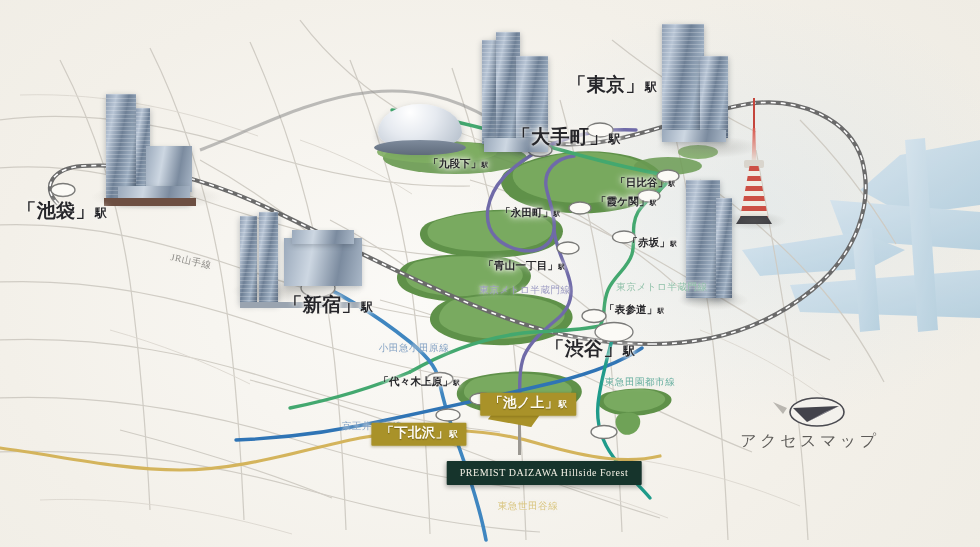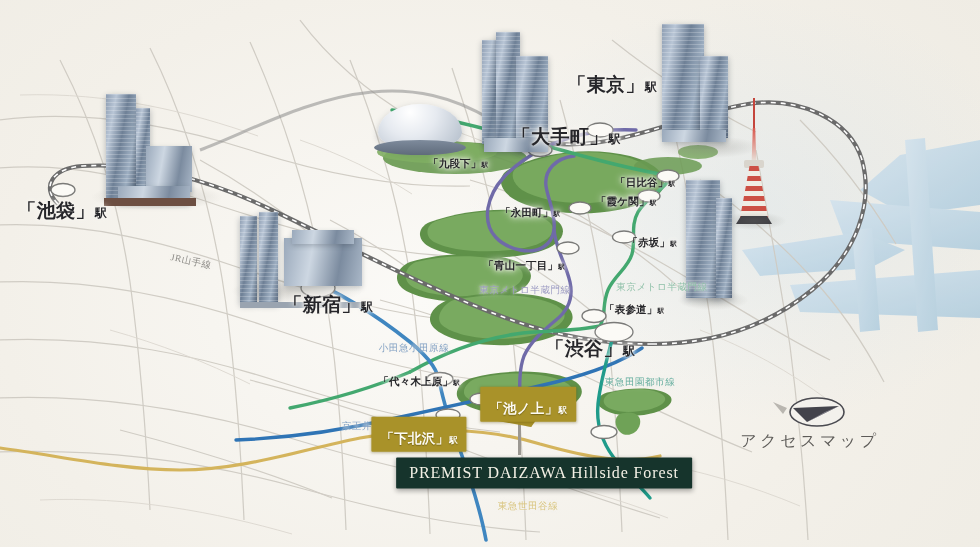--- a/index.html
+++ b/index.html
@@ -22,21 +22,21 @@
     text-shadow:0 0 3px #f7f5f0,0 0 6px #f7f5f0,0 0 9px #f7f5f0;
     transform:translate(-50%,-50%);
     text-align:right;
   }
   .st .sfx{font-size:.62em;letter-spacing:0;}
   .st.major{font-size:19px;font-weight:700;}
   .st.mid{font-size:13px;font-weight:700;}
   .st.small{font-size:10.5px;font-weight:700;}
   .st.gold{
     color:#fdfbf3;background:#a99229;
-    padding:16px 9px 5px;border-radius:1px;font-size:13.5px;
+    padding:4px 9px 5px;border-radius:1px;font-size:13.5px;
     text-shadow:0 1px 1px rgba(60,48,0,.45);
     box-shadow:0 1px 3px rgba(90,75,10,.35);
   }
 
   
   .lbl{
     position:absolute;white-space:nowrap;transform:translate(-50%,-50%);
     font-family:"Liberation Serif","DejaVu Serif",serif;
     font-size:9.5px;letter-spacing:.06em;line-height:1;
     text-shadow:0 0 3px rgba(247,245,240,.95),0 0 6px rgba(247,245,240,.8);
@@ -46,21 +46,21 @@
   .lbl.purple{color:#9b9ac3;}
   .lbl.green{color:#8dbfa8;}
   .lbl.teal{color:#63ac9d;}
   .lbl.gold{color:#d9c47e;margin-left:28px;}
 
   
   #prop-box{
     position:absolute;transform:translate(-50%,-50%);
     background:#16342c;color:#f4f1e6;
     font-family:"Liberation Serif","DejaVu Serif",serif;
-    font-size:16px;letter-spacing:.055em;white-space:nowrap;
+    font-size:10px;letter-spacing:.055em;white-space:nowrap;
     padding:6px 13px 7px;border-radius:1px;
     box-shadow:0 2px 5px rgba(0,0,0,.32);
   }
   #prop-pin{position:absolute;width:3px;height:44px;background:#9b9892;left:518px;top:411px;}
   #prop-plate{
     position:absolute;left:518px;top:412px;transform:translate(-50%,-50%);
     width:60px;height:30px;background:#a99229;
     clip-path:polygon(28% 0%,100% 22%,72% 100%,0% 74%);
     box-shadow:0 2px 4px rgba(80,66,8,.35);
   }

